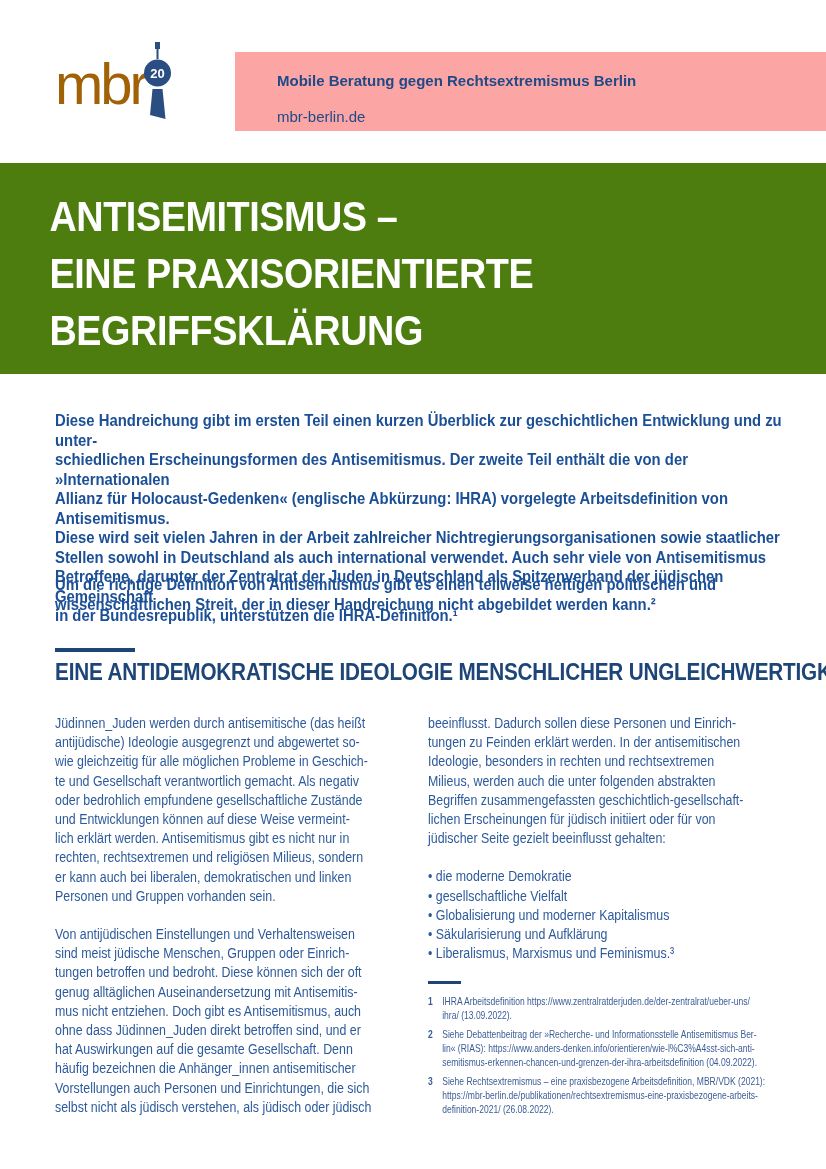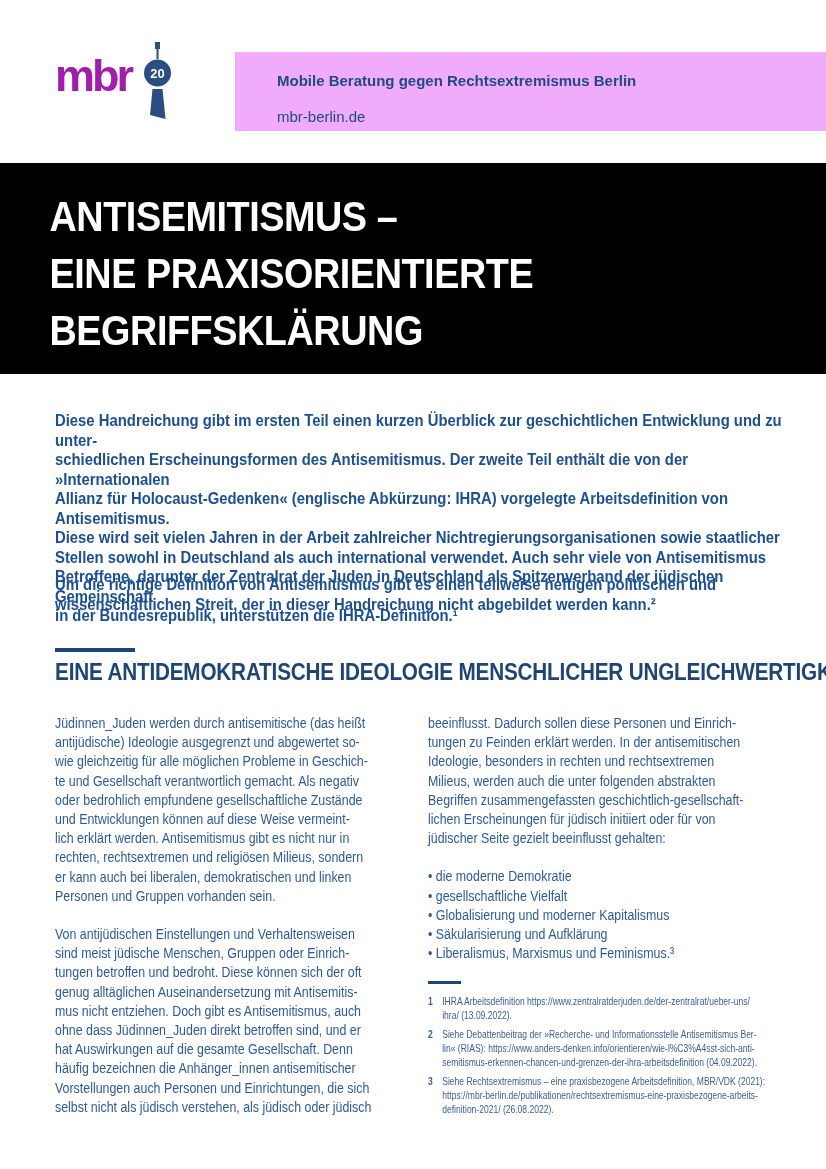--- a/index.html
+++ b/index.html
@@ -7,42 +7,42 @@
     position:relative; width:826px; height:1169px; margin:0 auto;
     background:#ffffff; overflow:hidden;
     font-family:"Liberation Sans", sans-serif;
     color:#2d5a9b;
   }
   .pre { white-space:pre-line; }
 
   
   .org-box {
     position:absolute; left:235px; top:52px; right:0; height:79px;
-    background:#f0abfc; box-sizing:border-box; padding:20px 0 0 42px;
+    background:#fca5a5; box-sizing:border-box; padding:20px 0 0 42px;
   }
   .org-name { font-size:15px; font-weight:bold; color:#1e4a86; line-height:18px; }
   .org-site { font-size:15px; color:#1e4a86; line-height:18px; margin-top:18px; }
 
   .logo { position:absolute; left:55px; top:56px; width:140px; }
   .wordmark-row { position:relative; height:52px; }
   .wordmark {
     position:absolute; left:0; top:-6px;
-    font-size:45px; font-weight:bold; letter-spacing:-3px; color:#a21caf;
+    font-size:58px; font-weight:normal; letter-spacing:-3px; color:#a16207;
   }
   .tower { position:absolute; left:82px; top:-14px; }
   .badge-text { font:bold 13px "Liberation Sans", sans-serif; fill:#ffffff; }
   .jahre {
     position:absolute; left:0; top:108px;
     font-size:15px; letter-spacing:6.5px; color:#2a4d82;
   }
 
   
   .title-banner {
     position:absolute; left:0; top:163px; width:826px; height:211px;
-    background:#000000;
+    background:#4d7c0f;
   }
   .title-banner h1 {
     margin:0; padding:25px 0 0 55px;
     color:#ffffff; font-size:42px; line-height:57px; font-weight:bold;
     transform:scaleX(.9); transform-origin:0 0; width:700px;
     letter-spacing:-0.5px;
   }
 
   
   .intro {

